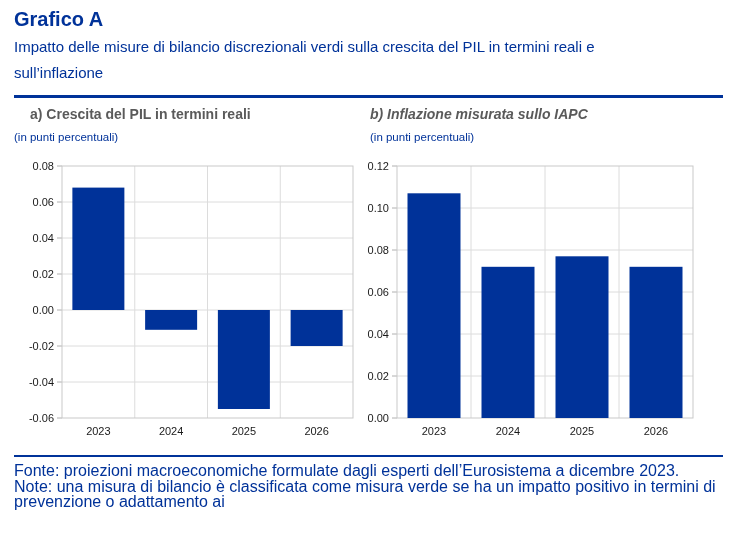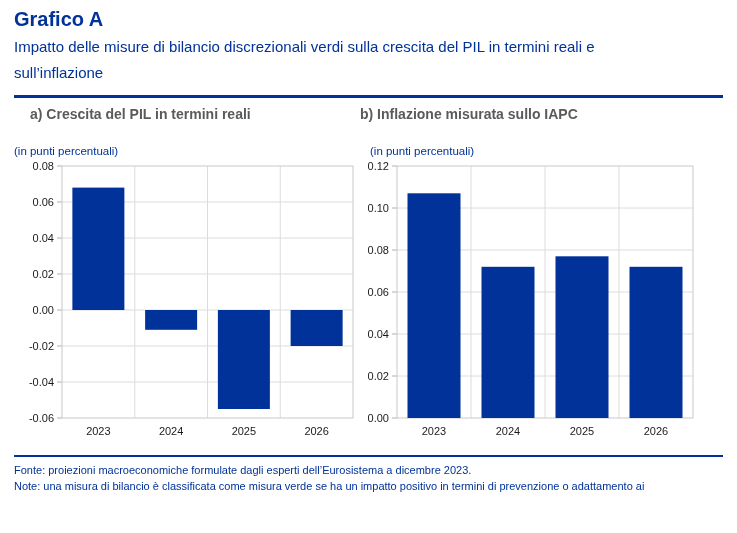--- a/index.html
+++ b/index.html
@@ -20,35 +20,35 @@
     left: 14px; top: 34px; width: 672px;
     font-size: 15px; line-height: 26px; color: #003299;
   }
   .rule-top {
     left: 14px; top: 95px; width: 709px; height: 3px; background: #003299;
   }
   .panel-header {
     top: 106px; font-size: 14px; font-weight: bold; color: #5a5a5a;
   }
   .panel-header.a { left: 14px; margin-left: 16px; }
-  .panel-header.b { left: 360px; }
+  .panel-header.b { left: 370px; font-style: italic; }
   .unit-label {
-    top: 145px; font-size: 11.5px; color: #003299;
+    top: 131px; font-size: 11.5px; color: #003299;
   }
   .unit-label.a { left: 14px; }
   .unit-label.b { left: 370px; }
   .chart { top: 155px; }
   .chart.a { left: 14px; }
   .chart.b { left: 360px; }
   .rule-bottom {
     left: 14px; top: 455px; width: 709px; height: 2px; background: #003299;
   }
   .footer {
     left: 14px; top: 463px; width: 715px;
-    font-size: 11px; line-height: 15.5px; color: #003299;
+    font-size: 16px; line-height: 15.5px; color: #003299;
   }
   svg text { font-family: "Liberation Sans", sans-serif; }
 </style>
 </head>
 <body>
 
 <div class="abs grafico-label">Grafico A</div>
 
 <div class="abs main-title">Impatto delle misure di bilancio discrezionali verdi sulla crescita del PIL in termini reali e sull’inflazione</div>
 

